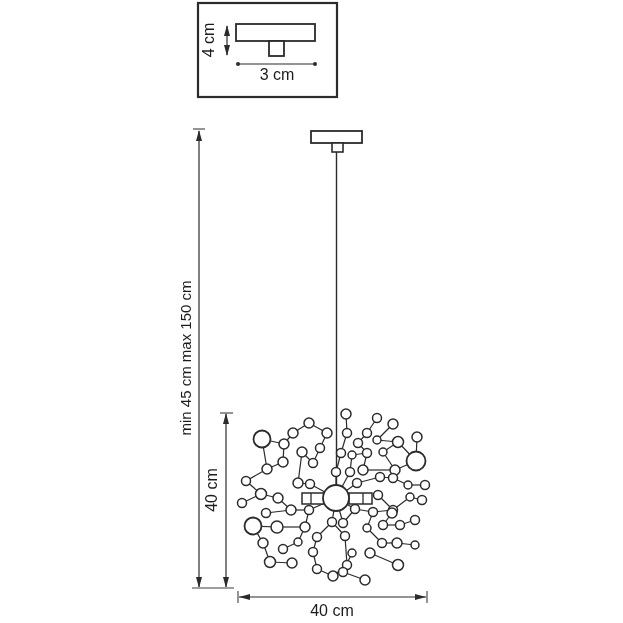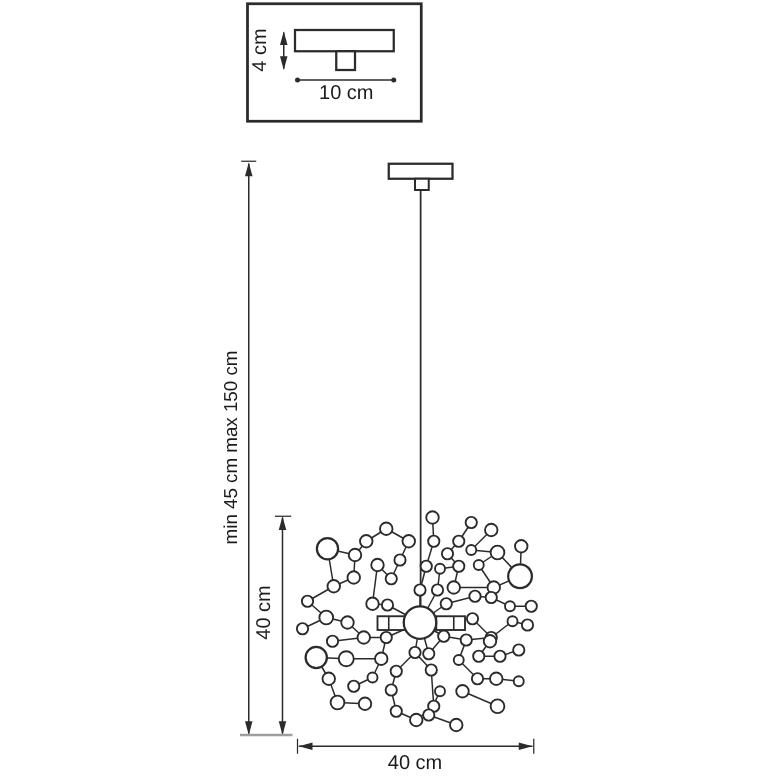--- a/index.html
+++ b/index.html
@@ -225,21 +225,21 @@
       <circle cx="352" cy="553" r="4" fill="#ffffff" stroke="#2b2b2b" stroke-width="1.5"></circle>
       <circle cx="343" cy="572" r="4.5" fill="#ffffff" stroke="#2b2b2b" stroke-width="1.5"></circle>
       <circle cx="365" cy="580" r="5" fill="#ffffff" stroke="#2b2b2b" stroke-width="1.5"></circle>
       <circle cx="266" cy="513" r="4.5" fill="#ffffff" stroke="#2b2b2b" stroke-width="1.5"></circle>
       <circle cx="317" cy="537" r="4.5" fill="#ffffff" stroke="#2b2b2b" stroke-width="1.5"></circle>
       <circle cx="345" cy="536" r="4.5" fill="#ffffff" stroke="#2b2b2b" stroke-width="1.5"></circle>
     </svg>
 
   <div class="dim-label rot" style="left:209px; top:40px;">4 cm</div>
 
-  <div class="dim-label" style="left:277px; top:75px;">10 cm</div>
+  <div class="dim-label" style="left:277px; top:75px;">3 cm</div>
 
   <div class="dim-label rot small" style="left:185px; top:358px;">min 45 cm max 150 cm</div>
 
   <div class="dim-label rot" style="left:212px; top:490px;">40 cm</div>
 
   <div class="dim-label" style="left:332px; top:611px;">40 cm</div>
 
 </div>
 
 </body></html>

